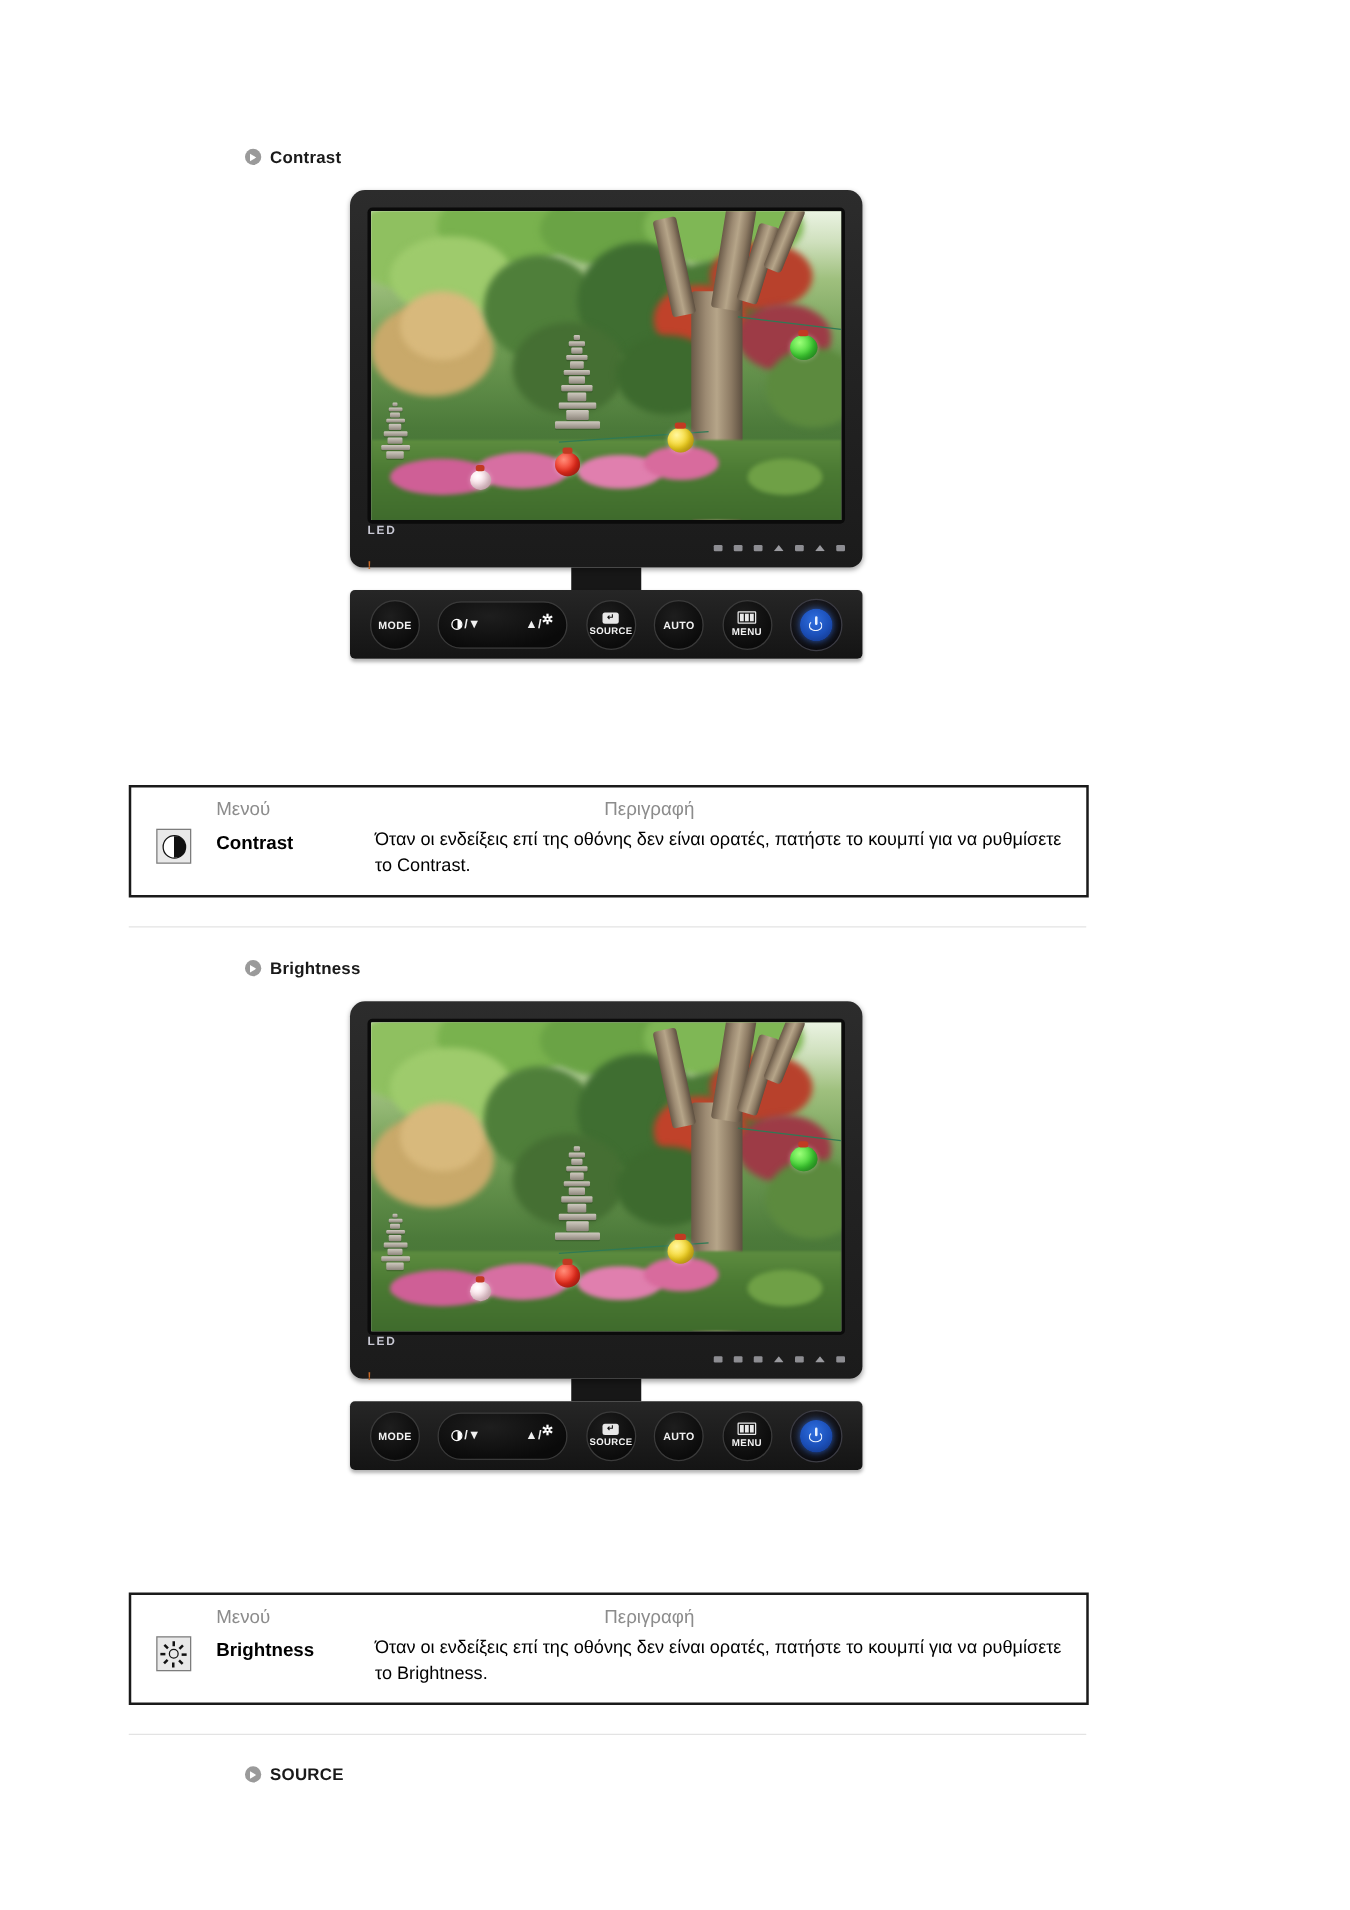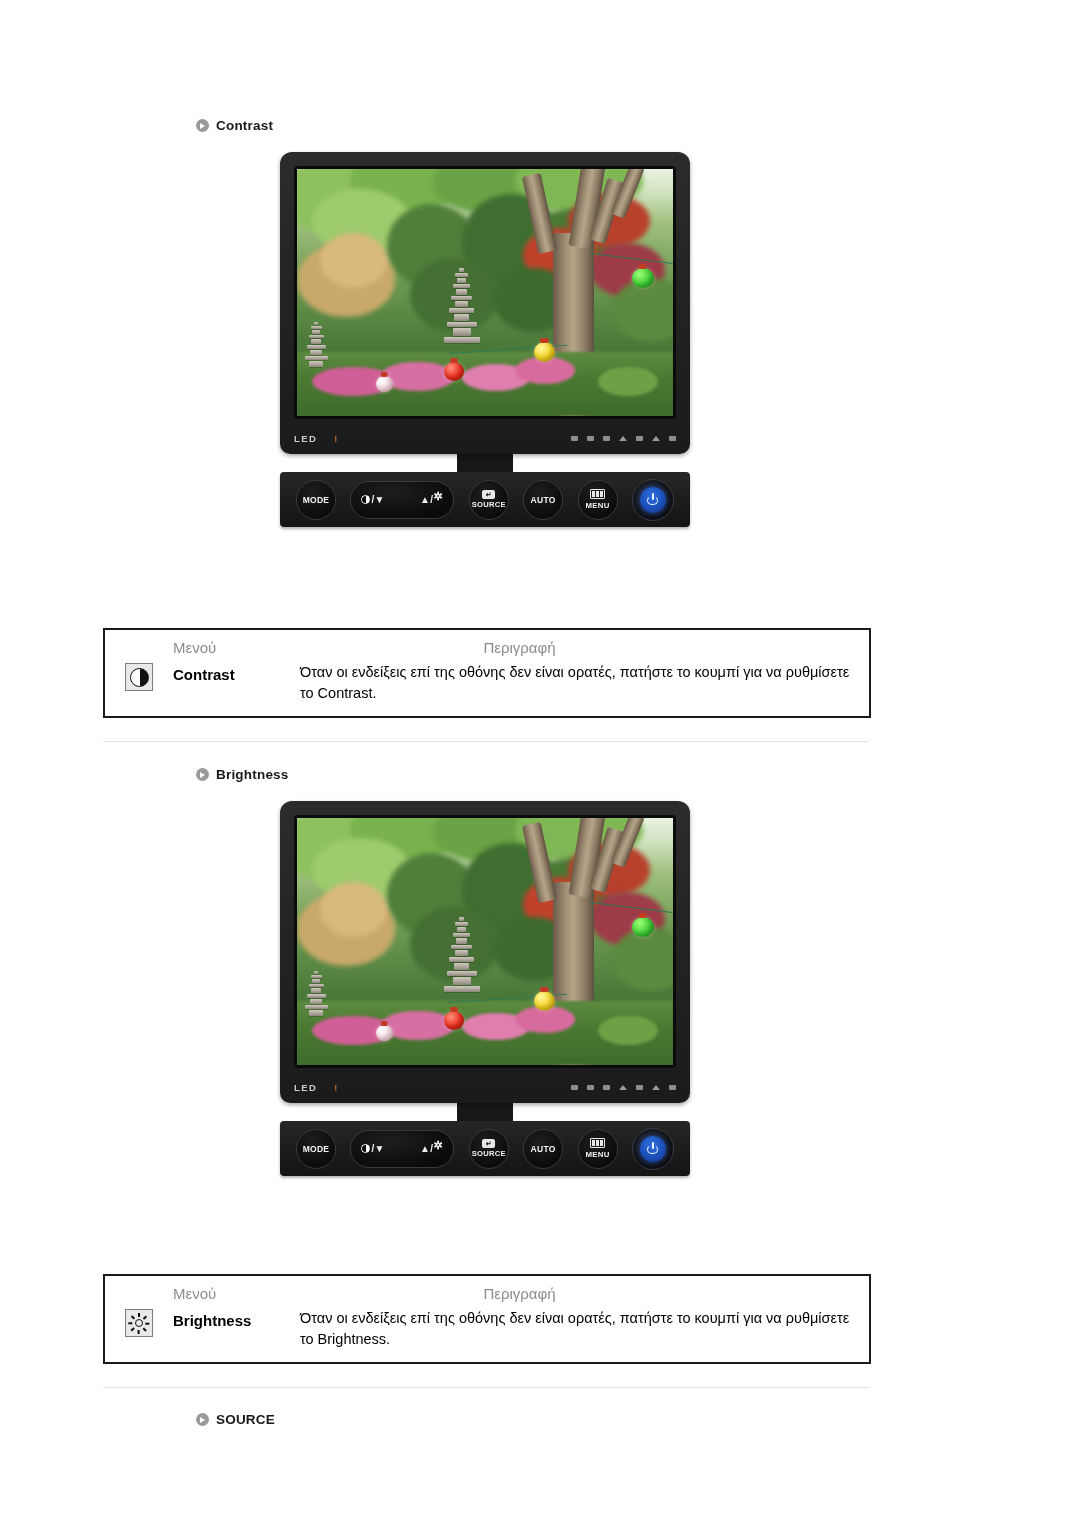--- a/index.html
+++ b/index.html
@@ -92,20 +92,21 @@
     justify-content: space-between;
   }
   .led-text {
     font-size: 9.5px;
     font-weight: bold;
     letter-spacing: 1.4px;
     color: #c9c9d4;
     display: flex;
     align-items: baseline;
     gap: 17px;
+    flex-direction: column;
   }
   .led-mark {
     color: #c86a28;
     font-size: 9px;
     font-weight: bold;
   }
   .bezel-btns {
     display: flex;
     align-items: center;
     gap: 9px;

